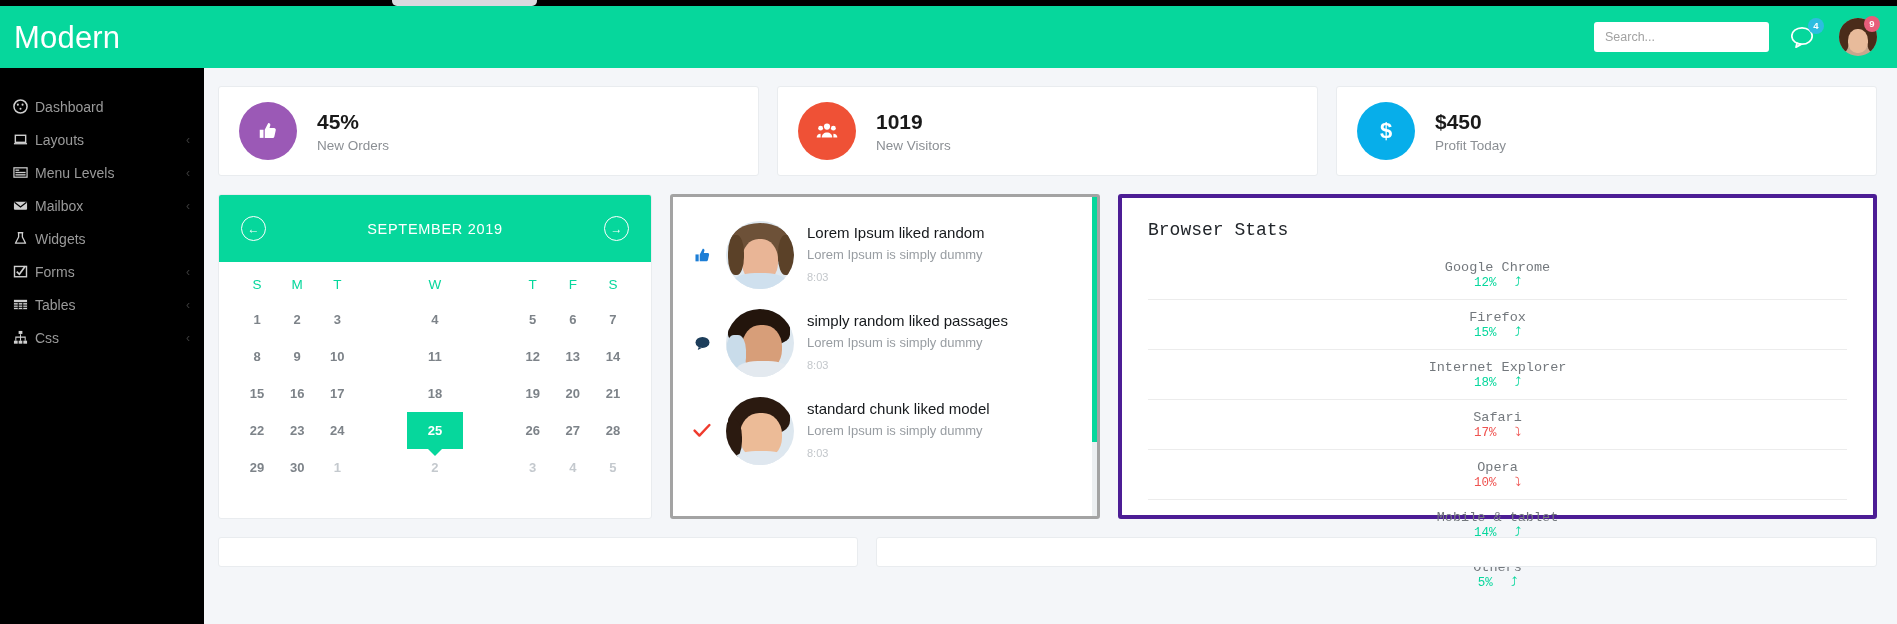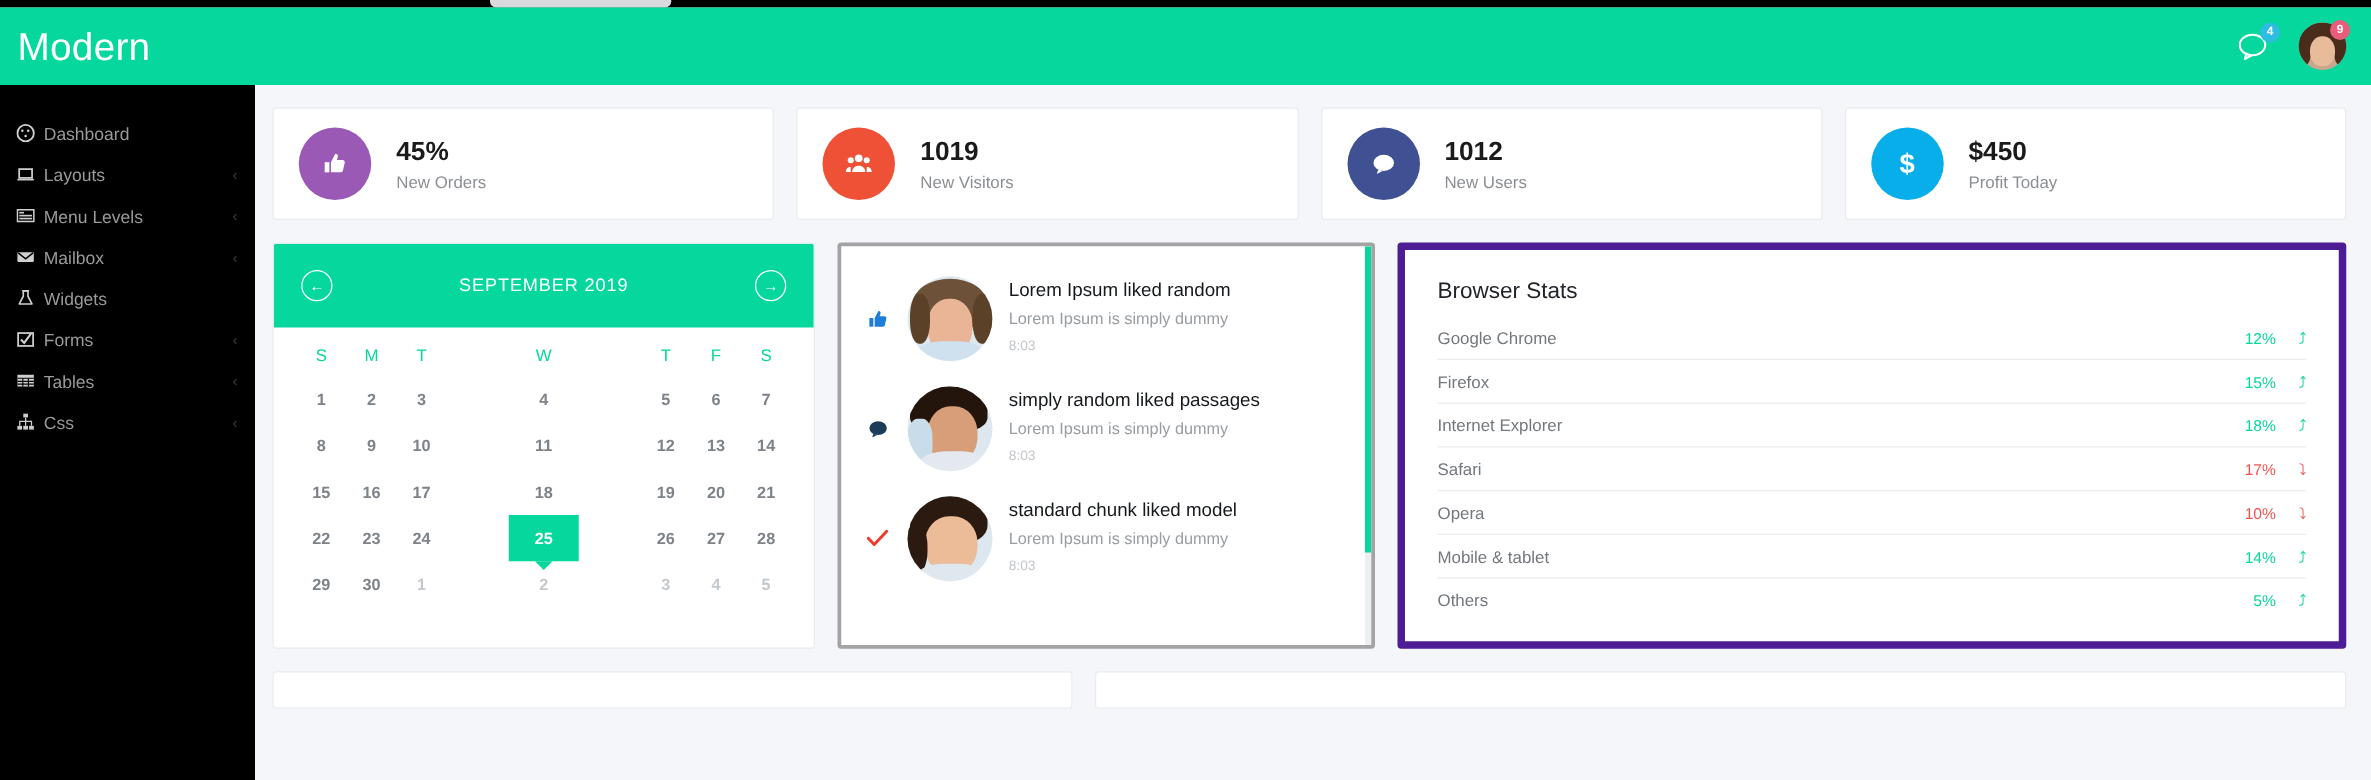--- a/index.html
+++ b/index.html
@@ -296,34 +296,36 @@
   .ph-hair { position: absolute; border-radius: 50%; }
   .feed-body { padding-top: 2px; }
   .feed-title { font-size: 15px; color: #16191c; font-weight: 400; line-height: 1.35; }
   .feed-sub { font-size: 13px; color: #989da2; margin-top: 4px; }
   .feed-time { font-size: 11px; color: #c3c7cb; margin-top: 9px; }
 
   
   .stats-card {
     flex: 1;
     background: #fff;
-    border: 6px solid #4c1d95;
+    border: 4px solid #4c1d95;
     border-radius: 3px;
     height: 325px;
     padding: 22px 26px 0 26px;
+    font-family: Liberation Mono, monospace;
   }
   .stats-title { font-size: 18px; color: #21252a; margin-bottom: 10px; }
   .stats-list { list-style: none; }
   .stats-list li {
     display: flex;
     align-items: center;
     justify-content: space-between;
     padding: 10px 0 9px 0;
     border-bottom: 1px solid #ececec;
     font-size: 13.5px;
+    flex-direction: column;
   }
   .stats-list li:last-child { border-bottom: none; }
   .stat-name { color: #73787d; }
   .stat-pct { display: flex; align-items: center; gap: 18px; font-size: 12.5px; }
   .stat-pct.up { color: #06d79c; }
   .stat-pct.down { color: #ef5350; }
 
   
   .bottom-row { margin-top: 18px; display: flex; gap: 18px; }
   .bottom-card {
@@ -338,20 +340,21 @@
 </head>
 <body>
 
 <div class="browser-chrome">
   <div class="tab-stub"></div>
 </div>
 
 <div class="topbar">
   <div class="brand">Modern</div>
   <div class="topbar-right">
+    <input class="search-box" placeholder="Search..." style="">
     <div class="icon-badge-wrap">
       <span class="chat-icon">
         <svg width="26" height="22" viewBox="0 0 26 22">
           <ellipse cx="11" cy="10" rx="10.2" ry="8.2" fill="none" stroke="#ffffff" stroke-width="1.7"></ellipse>
           <path d="M6 17 L5 21.2 L10 18.4 Z" fill="none" stroke="#ffffff" stroke-width="1.7" stroke-linejoin="round"></path>
         </svg>
       </span>
       <span class="badge">4</span>
     </div>
     <div class="avatar-wrap">
@@ -498,32 +501,20 @@
               <path d="M0.6 14 c0-2.2 1.5-3.6 3.6-3.6 v3.6 Z" fill="#fff"></path>
               <path d="M19.4 14 c0-2.2-1.5-3.6-3.6-3.6 v3.6 Z" fill="#fff"></path>
             </svg>
         </div>
         <div>
           <div class="stat-value">1019</div>
           <div class="stat-label">New Visitors</div>
         </div>
       </div>
 
-      <div class="stat-card">
-        <div class="stat-circle" style="background:#3f5192">
-          <svg width="20" height="18" viewBox="0 0 18 16">
-              <ellipse cx="9" cy="7.4" rx="7.4" ry="5.8" fill="#fff"></ellipse>
-              <path d="M5 12.2 L4 15.4 L8.2 13.2 Z" fill="#fff"></path>
-            </svg>
-        </div>
-        <div>
-          <div class="stat-value">1012</div>
-          <div class="stat-label">New Users</div>
-        </div>
-      </div>
 
       <div class="stat-card">
         <div class="stat-circle" style="background:#07aeea;font-size:22px;font-weight:700">$</div>
         <div>
           <div class="stat-value">$450</div>
           <div class="stat-label">Profit Today</div>
         </div>
       </div>
     </div>
 

